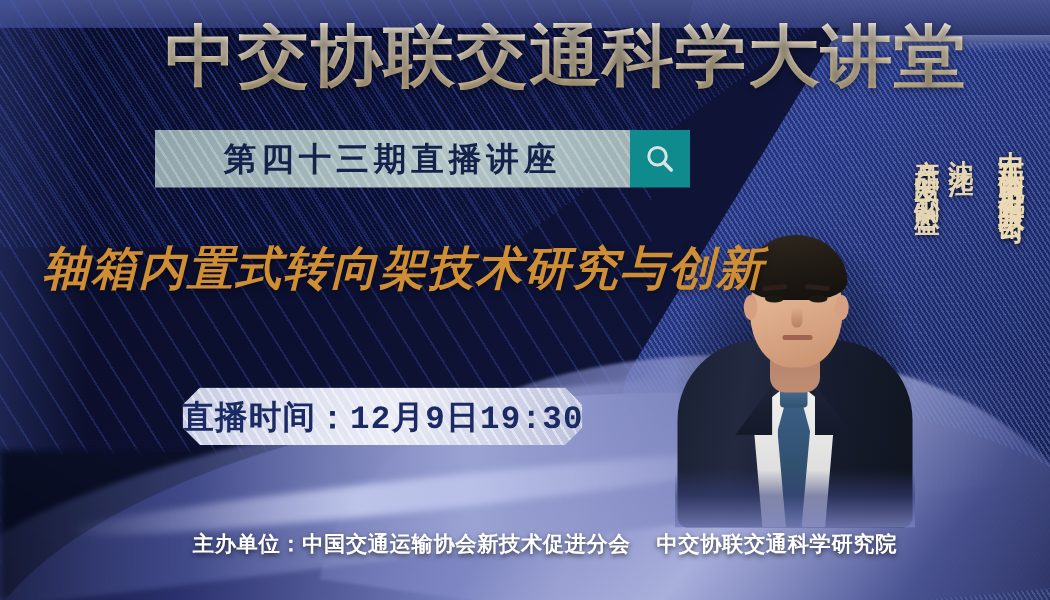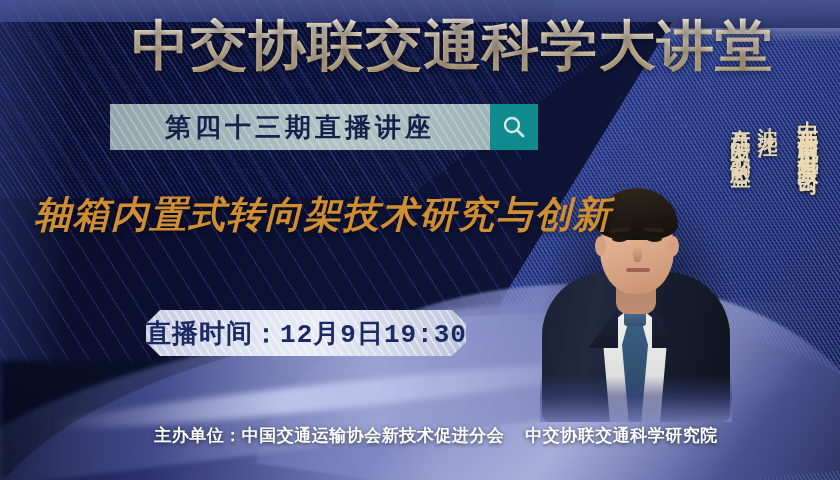--- a/index.html
+++ b/index.html
@@ -190,20 +190,21 @@
     align-items: stretch;
   }
   .subtitle-plate {
     width: 380px;
     display: flex;
     align-items: center;
     justify-content: center;
     background: linear-gradient(100deg, #90a5ab 0%, #a3b7bb 35%, #b2c3c5 60%, #9fb3b7 100%);
     position: relative;
     overflow: hidden;
+    margin-left: 14px;
   }
   .subtitle-plate::after {
     content: "";
     position: absolute;
     inset: 0;
     background-image: repeating-linear-gradient(
       58deg,
       rgba(255,255,255,0.00) 0px,
       rgba(255,255,255,0.00) 5px,
       rgba(255,255,255,0.22) 5px,

